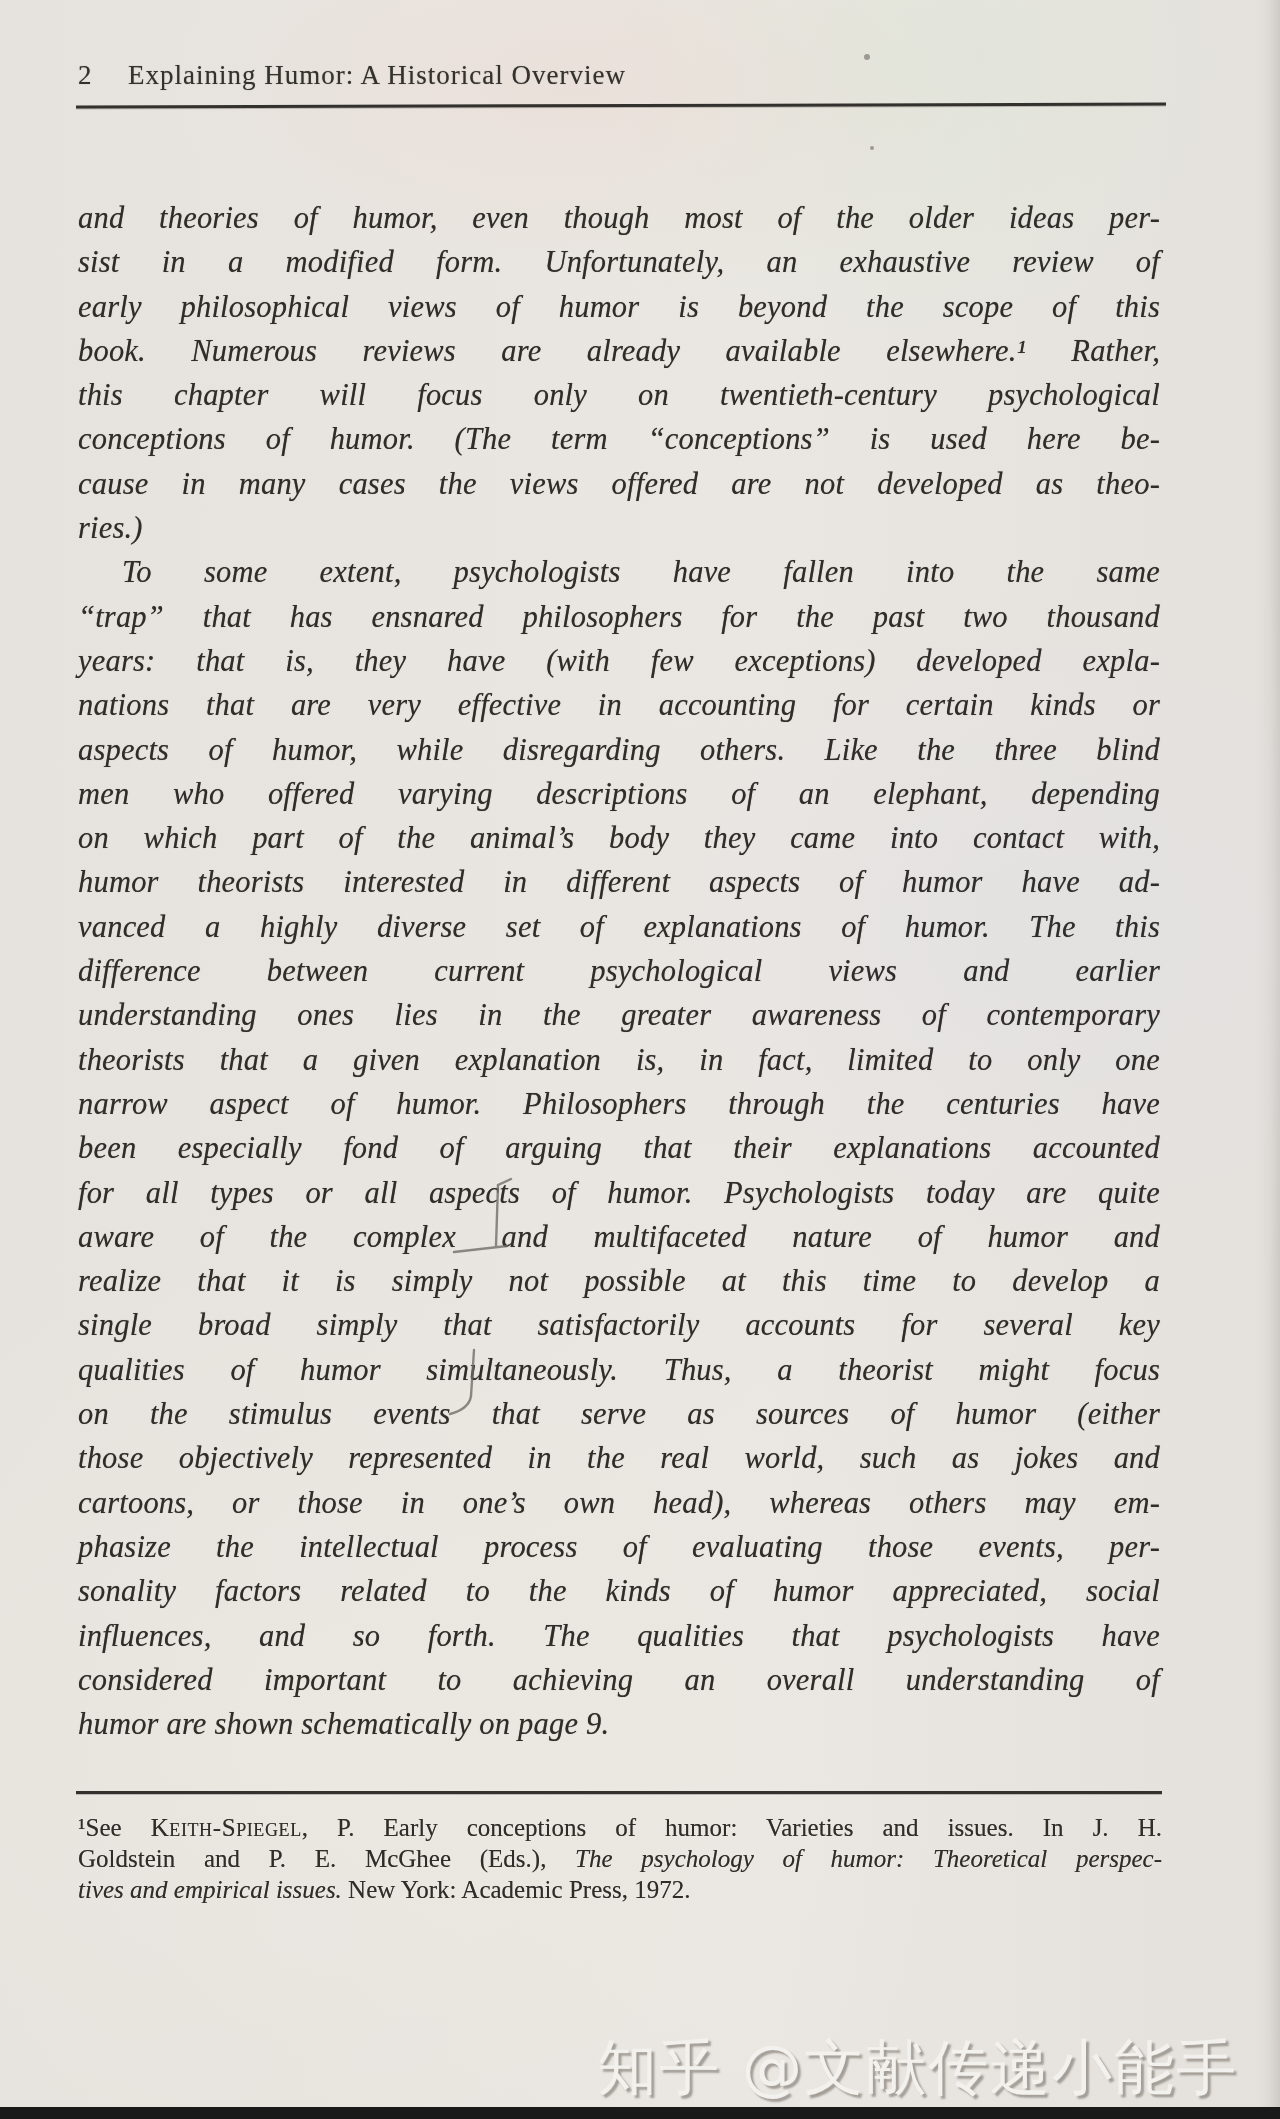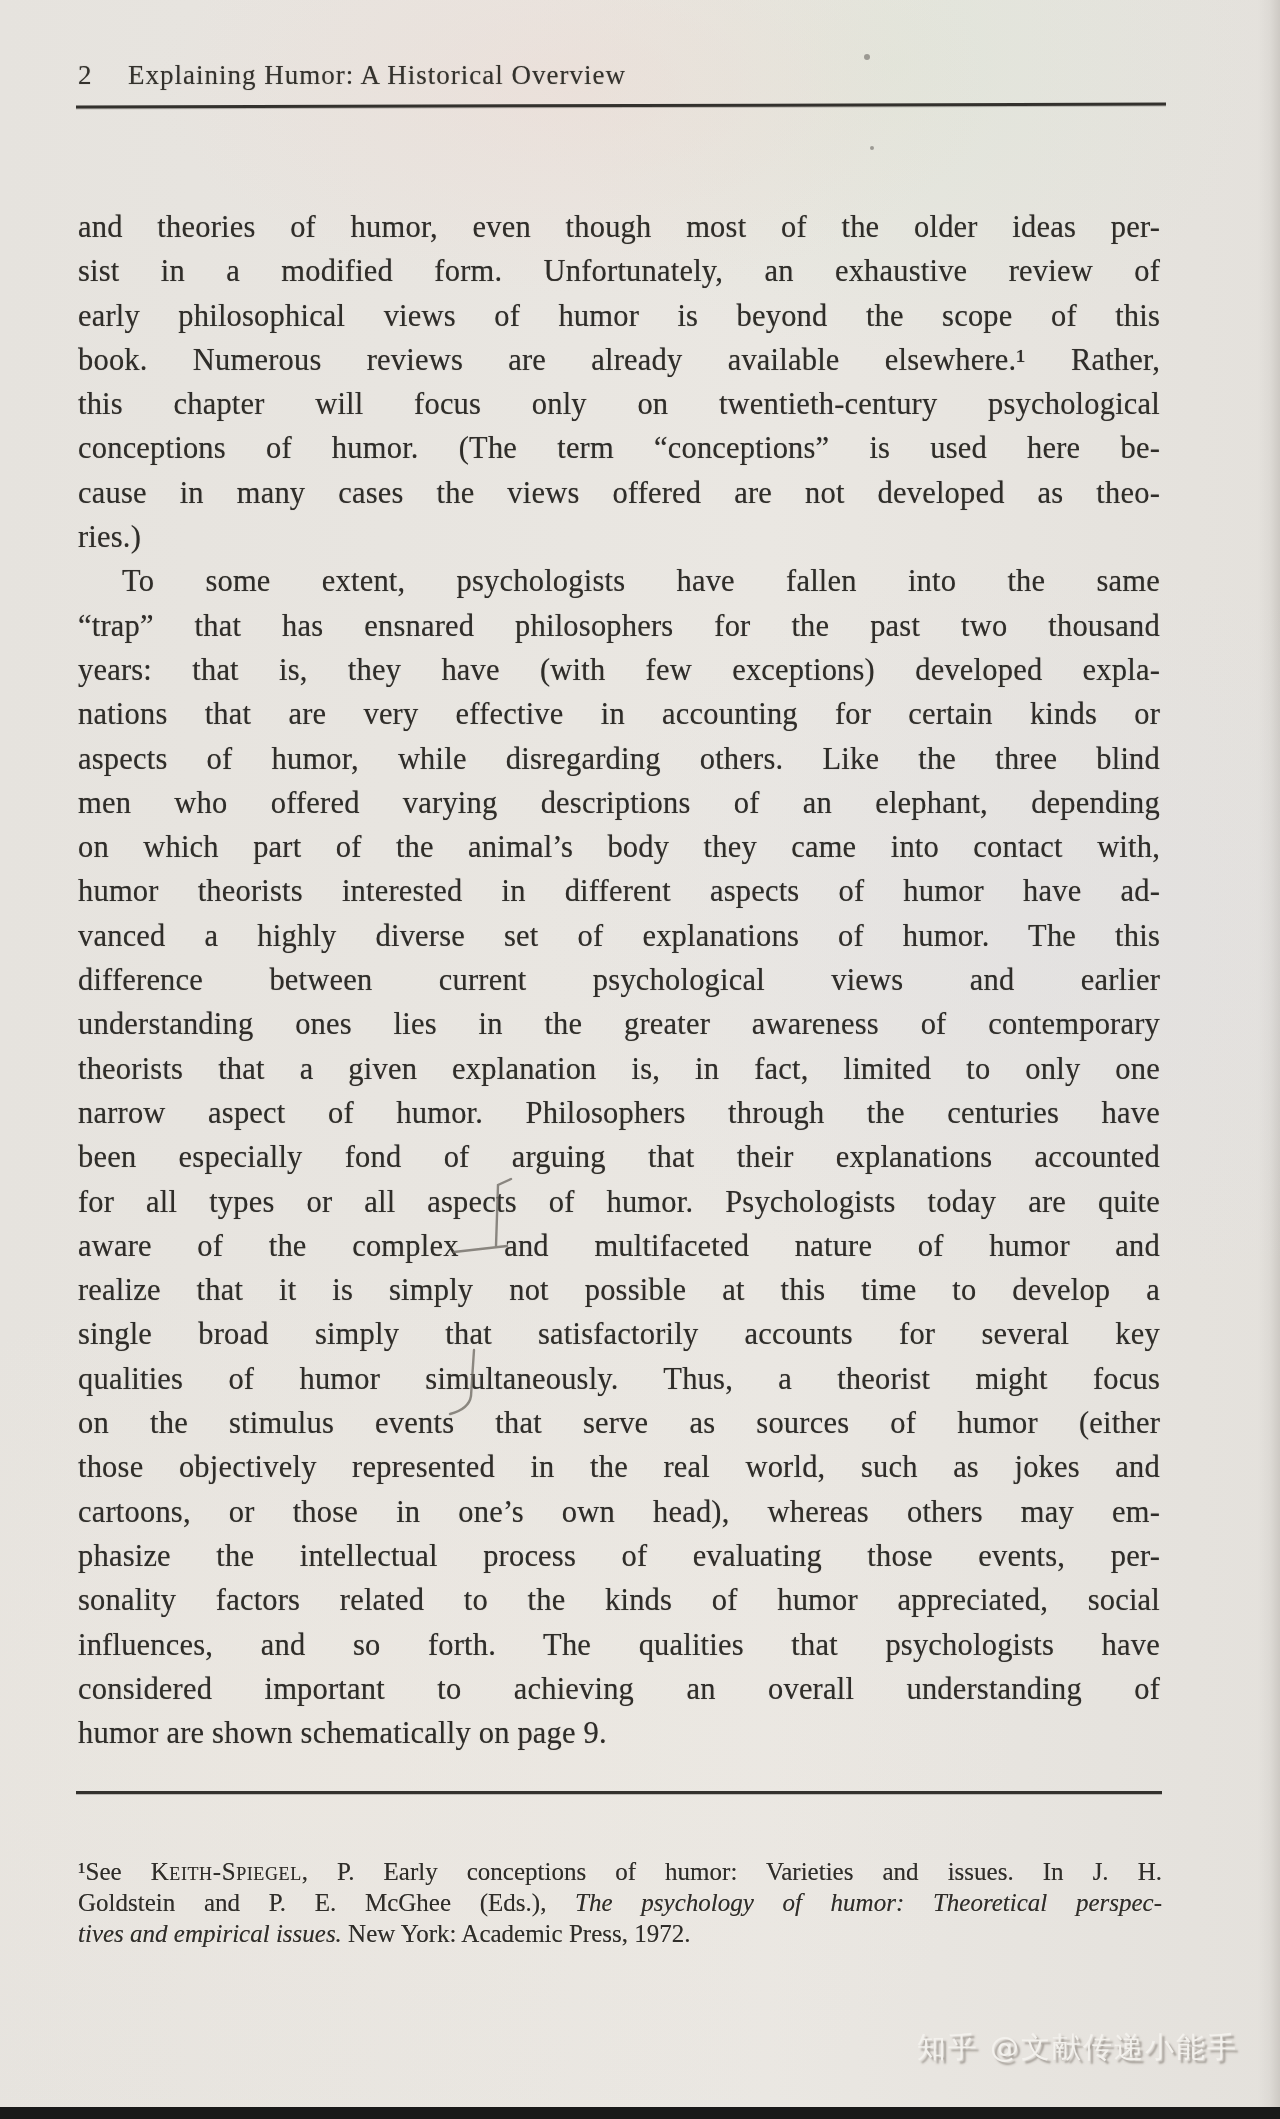--- a/index.html
+++ b/index.html
@@ -19,39 +19,39 @@
     position:absolute;left:78px;top:60px;width:1082px;
     font-size:27px;color:#34322d;display:flex;align-items:baseline;
     text-shadow:0 0 1px rgba(52,50,45,.45);
   }
   .hdr .num{width:50px;}
   .hdr .ttl{letter-spacing:1px;}
   .rule{position:absolute;left:76px;width:1090px;height:3px;background:#33312d;
         box-shadow:0 1px 0 rgba(51,49,45,.25);}
   .rule.top{top:104px;transform:rotate(-0.15deg);}
   .rule.fn{top:1791px;width:1086px;}
-  main{position:absolute;left:78px;top:205px;width:1082px;}
+  main{position:absolute;left:78px;top:196px;width:1082px;font-style:italic;}
   .bodyline{
     font-size:30.5px;line-height:44.3px;color:#2f2d29;
     text-align:justify;text-align-last:justify;
     letter-spacing:.2px;white-space:normal;
     text-shadow:0 0 .7px rgba(47,45,41,.55);
   }
   .para .bodyline:last-child{text-align-last:left;}
   .para.indent .bodyline:first-child{text-indent:44px;}
-  .footnote{position:absolute;left:78px;top:1812px;width:1084px;color:#2f2d29;margin-top:44px;}
+  .footnote{position:absolute;left:78px;top:1812px;width:1084px;color:#2f2d29;}
   .fnline{font-size:25px;line-height:31px;text-align:justify;text-align-last:justify;
           text-shadow:0 0 .6px rgba(47,45,41,.5);}
   .fnline.last{text-align-last:left;}
   .sc{font-variant:small-caps;letter-spacing:.6px;}
   .it{font-style:italic;}
   .pencil-overlay{position:absolute;left:0;top:0;pointer-events:none;}
   .watermark{
     position:absolute;right:42px;top:2028px;
-    font-size:29px;letter-spacing:2px;color:#f3f1ed;
+    font-size:60px;letter-spacing:2px;color:#f3f1ed;
     font-family:"DejaVu Sans", sans-serif;
     text-shadow:3px 3px 2px rgba(150,145,138,.85);
     white-space:nowrap;
     text-align:center;
   }
   .bottombar{position:absolute;left:0;bottom:0;width:1280px;height:12px;background:#191919;}
 </style>
 </head>
 <body>
 

